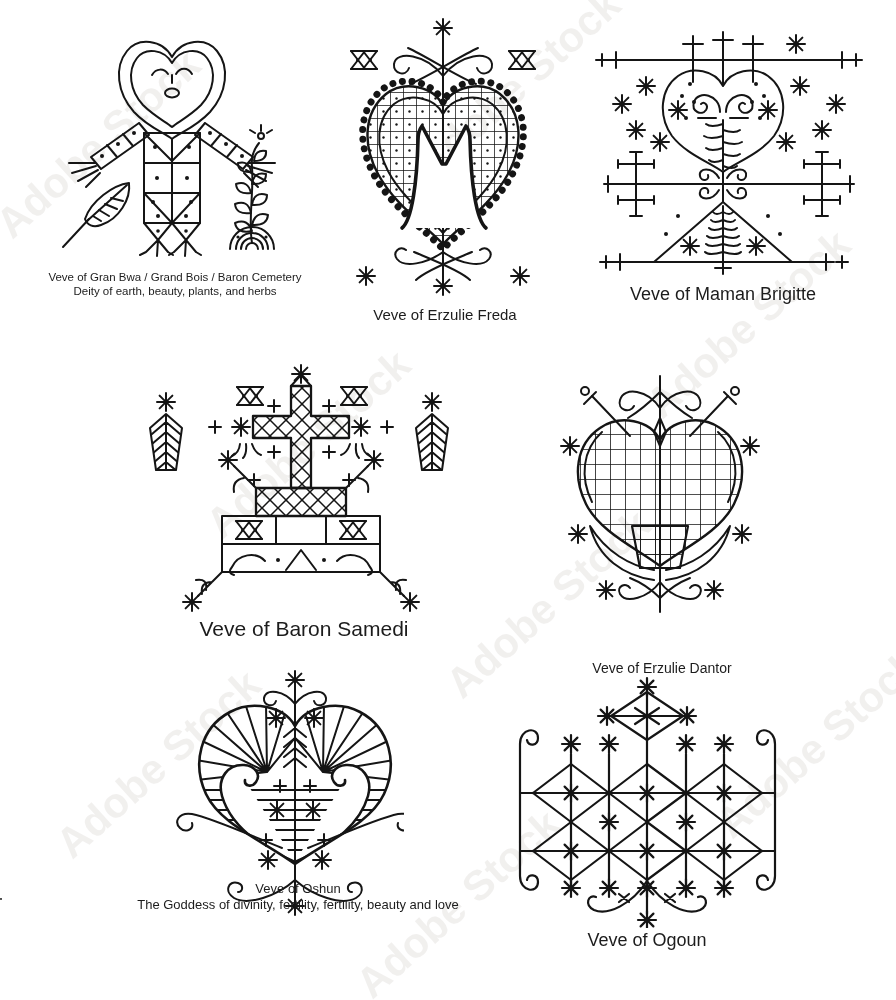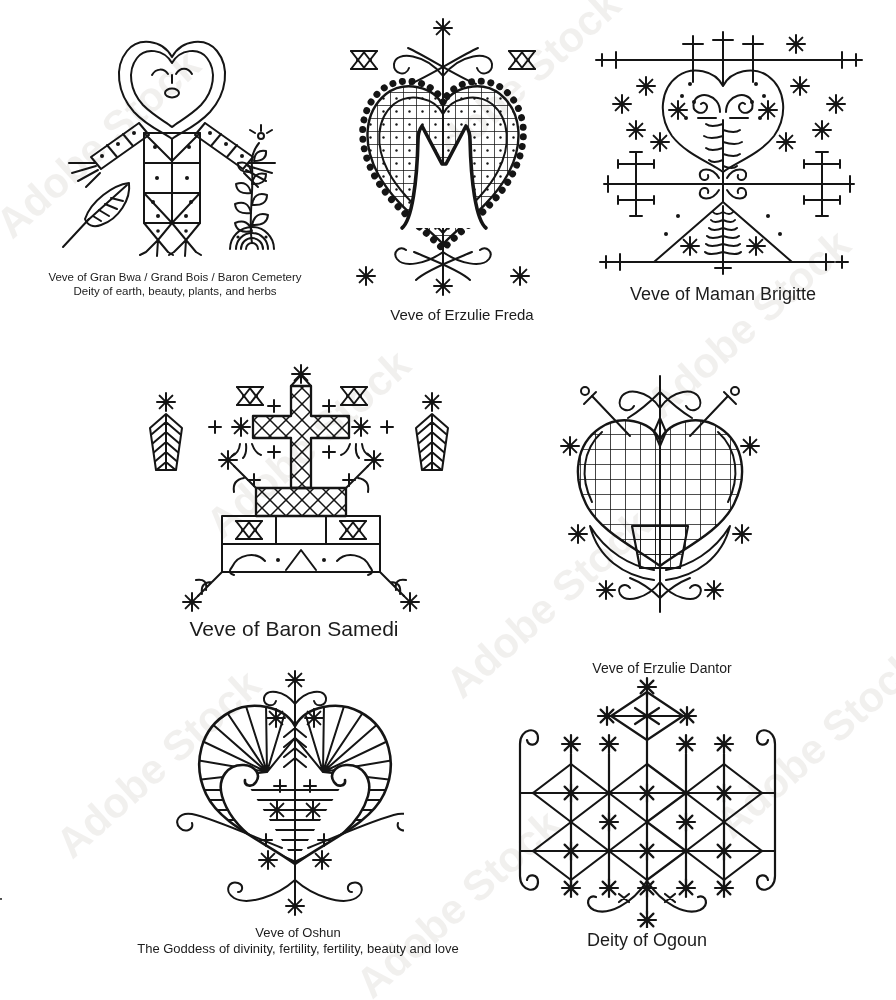--- a/index.html
+++ b/index.html
@@ -164,21 +164,21 @@
       <path d="M64,214 C74,206 79,168 80,126 C80,120 81,116 84,112 L104,150 L108,150 L128,112 C131,116 132,120 132,126 C133,168 138,206 148,214" stroke-width="3.6" fill="#ffffff"></path>
 
       <path d="M105,238 C88,250 66,254 59,245 C54,238 62,231 68,236"></path>
       <path d="M105,238 C122,250 144,254 151,245 C156,238 148,231 142,236"></path>
       <path d="M78,266 C88,256 120,244 134,238"></path>
         <path d="M132,266 C122,256 90,244 76,238"></path>
       <use href="#st8" x="28" y="262"></use>
         <use href="#st8" x="182" y="262"></use>
     </svg>
   </div>
-  <div class="caption" style="left:362px;top:306px;width:200px;font-size:15px">
+  <div class="caption" style="left:345px;top:306px;width:200px;font-size:15px">
     <span class="cap-sub">Veve of Erzulie Freda</span>
   </div>
 
   <div class="fig" style="left:594px;top:24px">
     <svg width="270" height="262" viewBox="0 0 270 262" stroke="#151515" stroke-width="2" fill="none" stroke-linecap="round" stroke-linejoin="round">
 
       <line x1="14" y1="36" x2="256" y2="36"></line>
       <line x1="22" y1="28" x2="22" y2="44"></line>
         <use href="#pl" x="8" y="36"></use>
       <line x1="248" y1="28" x2="248" y2="44"></line>
@@ -314,21 +314,21 @@
         <circle class="dot" cx="190" cy="196" r="2"></circle>
       <path d="M98,203 C104,190 122,187 131,197 M98,203 q-5,6 2,8"></path>
       <path d="M236,203 C230,190 212,187 203,197 M236,203 q5,6 -2,8"></path>
 
       <path d="M88,208 L64,232 M78,218 q-12,0 -10,12 M72,226 q2,-12 -10,-10"></path>
       <use href="#st8" x="58" y="238"></use>
       <path d="M246,208 L270,232 M256,218 q12,0 10,12 M262,226 q-2,-12 10,-10"></path>
       <use href="#st8" x="276" y="238"></use>
     </svg>
   </div>
-  <div class="caption" style="left:144px;top:617px;width:300px;font-size:21px">
+  <div class="caption" style="left:154px;top:617px;width:300px;font-size:21px">
     <span class="cap-sub">Veve of Baron Samedi</span>
   </div>
 
   <div class="fig" style="left:550px;top:374px">
     <svg width="220" height="240" viewBox="0 0 220 240" stroke="#151515" stroke-width="2" fill="none" stroke-linecap="round" stroke-linejoin="round">
       <defs>
         <pattern id="gridD" width="15" height="15" patternUnits="userSpaceOnUse">
           <path d="M15,0 H0 V15" stroke="#151515" stroke-width="1.6" fill="none"></path>
         </pattern>
       </defs>
@@ -407,21 +407,21 @@
         <use href="#pl" x="152" y="172"></use>
       <use href="#st8" x="96" y="192"></use>
         <use href="#st8" x="150" y="192"></use>
 
       <path d="M110,180 C80,168 40,150 20,146 C6,144 2,154 8,160 C13,165 22,162 20,155"></path>
       <path d="M136,180 C166,168 206,150 226,146 C240,144 244,154 238,160 C233,165 224,162 226,155"></path>
       <path d="M123,212 C105,228 76,238 62,230 C52,224 56,212 66,215 C72,217 71,224 66,224"></path>
       <path d="M123,212 C141,228 170,238 184,230 C194,224 190,212 180,215 C174,217 175,224 180,224"></path>
     </svg>
   </div>
-  <div class="caption" style="left:123px;top:925px;width:350px;font-size:13px;line-height:16px">
+  <div class="caption" style="left:123px;top:881px;width:350px;font-size:13px;line-height:16px">
     <span class="cap-sub">Veve of Oshun</span>
     <span class="cap-sub">The Goddess of divinity, fertility, fertility, beauty and love</span>
   </div>
 
   <div class="fig" style="left:500px;top:676px">
     <svg width="295" height="252" viewBox="0 0 295 252" stroke="#151515" stroke-width="2.2" fill="none" stroke-linecap="round" stroke-linejoin="round">
 
       <path d="M20,68 V200 M20,68 C20,52 38,50 38,62 C38,70 28,71 27,64 M20,200 C20,216 38,218 38,206 C38,198 28,197 27,204"></path>
       <path d="M275,68 V200 M275,68 C275,52 257,50 257,62 C257,70 267,71 268,64 M275,200 C275,216 257,218 257,206 C257,198 267,197 268,204"></path>
 
@@ -464,18 +464,18 @@
       <use href="#st8" x="186" y="212"></use>
         <use href="#st8" x="224" y="212"></use>
       <use href="#st8" x="147" y="244"></use>
 
       <path d="M147,205 C132,228 108,240 94,234 C84,229 88,218 96,221"></path>
       <path d="M147,205 C162,228 186,240 200,234 C210,229 206,218 198,221"></path>
       <path d="M119,218 l10,8 M129,218 l-10,8 M175,218 l-10,8 M165,218 l10,8"></path>
     </svg>
   </div>
   <div class="caption" style="left:547px;top:930px;width:200px;font-size:18px">
-    <span class="cap-sub">Deity of Ogoun</span>
+    <span class="cap-sub">Veve of Ogoun</span>
   </div>
 
   <span class="side-wm">Adobe Stock | #536082042</span>
 
 </div>
 
 </body></html>

